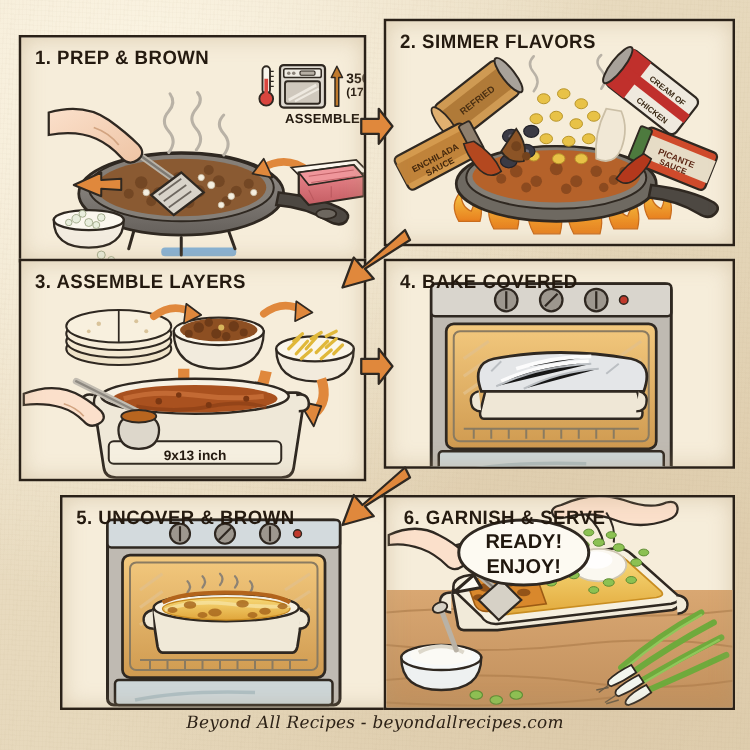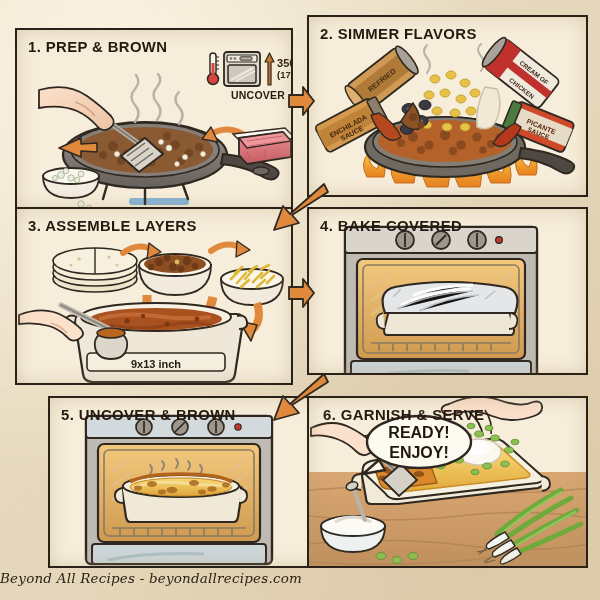--- a/index.html
+++ b/index.html
@@ -66,21 +66,21 @@
   .preheat{left:191px;top:20px;width:100px;}
   .preheat-row{display:flex;align-items:center;justify-content:center;gap:2px;}
   .temp{
     font-weight:bold;font-size:11px;line-height:11.5px;color:#241a10;text-align:left;
   }
   .temp small{display:block;font-size:9.5px;font-weight:bold;}
 
   
   .footer{
     position:absolute;left:0;right:0;top:570px;
-    text-align:left;
+    text-align:center;
     font-family:"DejaVu Serif", serif;
     font-style:italic;font-size:13.5px;
     color:#2d2217;letter-spacing:.2px;
   }
   svg{display:block;overflow:visible;}
   .ill{position:absolute;left:0;top:0;}
 </style>
 </head>
 <body>
 
@@ -232,21 +232,21 @@
           <path d="M14 31 L33 21" stroke="#eee9e0" stroke-width="1.6"></path>
         </svg>
         <svg width="11" height="34" viewBox="0 0 11 34">
           <path d="M5.5 1 l4.5 9 l-3 0 l0 23 l-3 0 l0 -23 l-3 0z" fill="#c07a2c" stroke="#2f2821" stroke-width="1.2" stroke-linejoin="round"></path>
         </svg>
         <div class="temp">
           <span>350°F</span>
           <small>(175°C)</small>
         </div>
       </div>
-      <div class="blab">UNCOVER</div>
+      <div class="blab">ASSEMBLE</div>
     </div>
   </div>
 
   <div class="panel p2">
     <svg class="ill" width="281" height="182" viewBox="0 0 281 182">
       <defs>
         <linearGradient id="flameG" x1="0" y1="1" x2="0" y2="0">
           <stop offset="0" stop-color="#e8801f"></stop>
             <stop offset="1" stop-color="#f6c743"></stop>
         </linearGradient>

